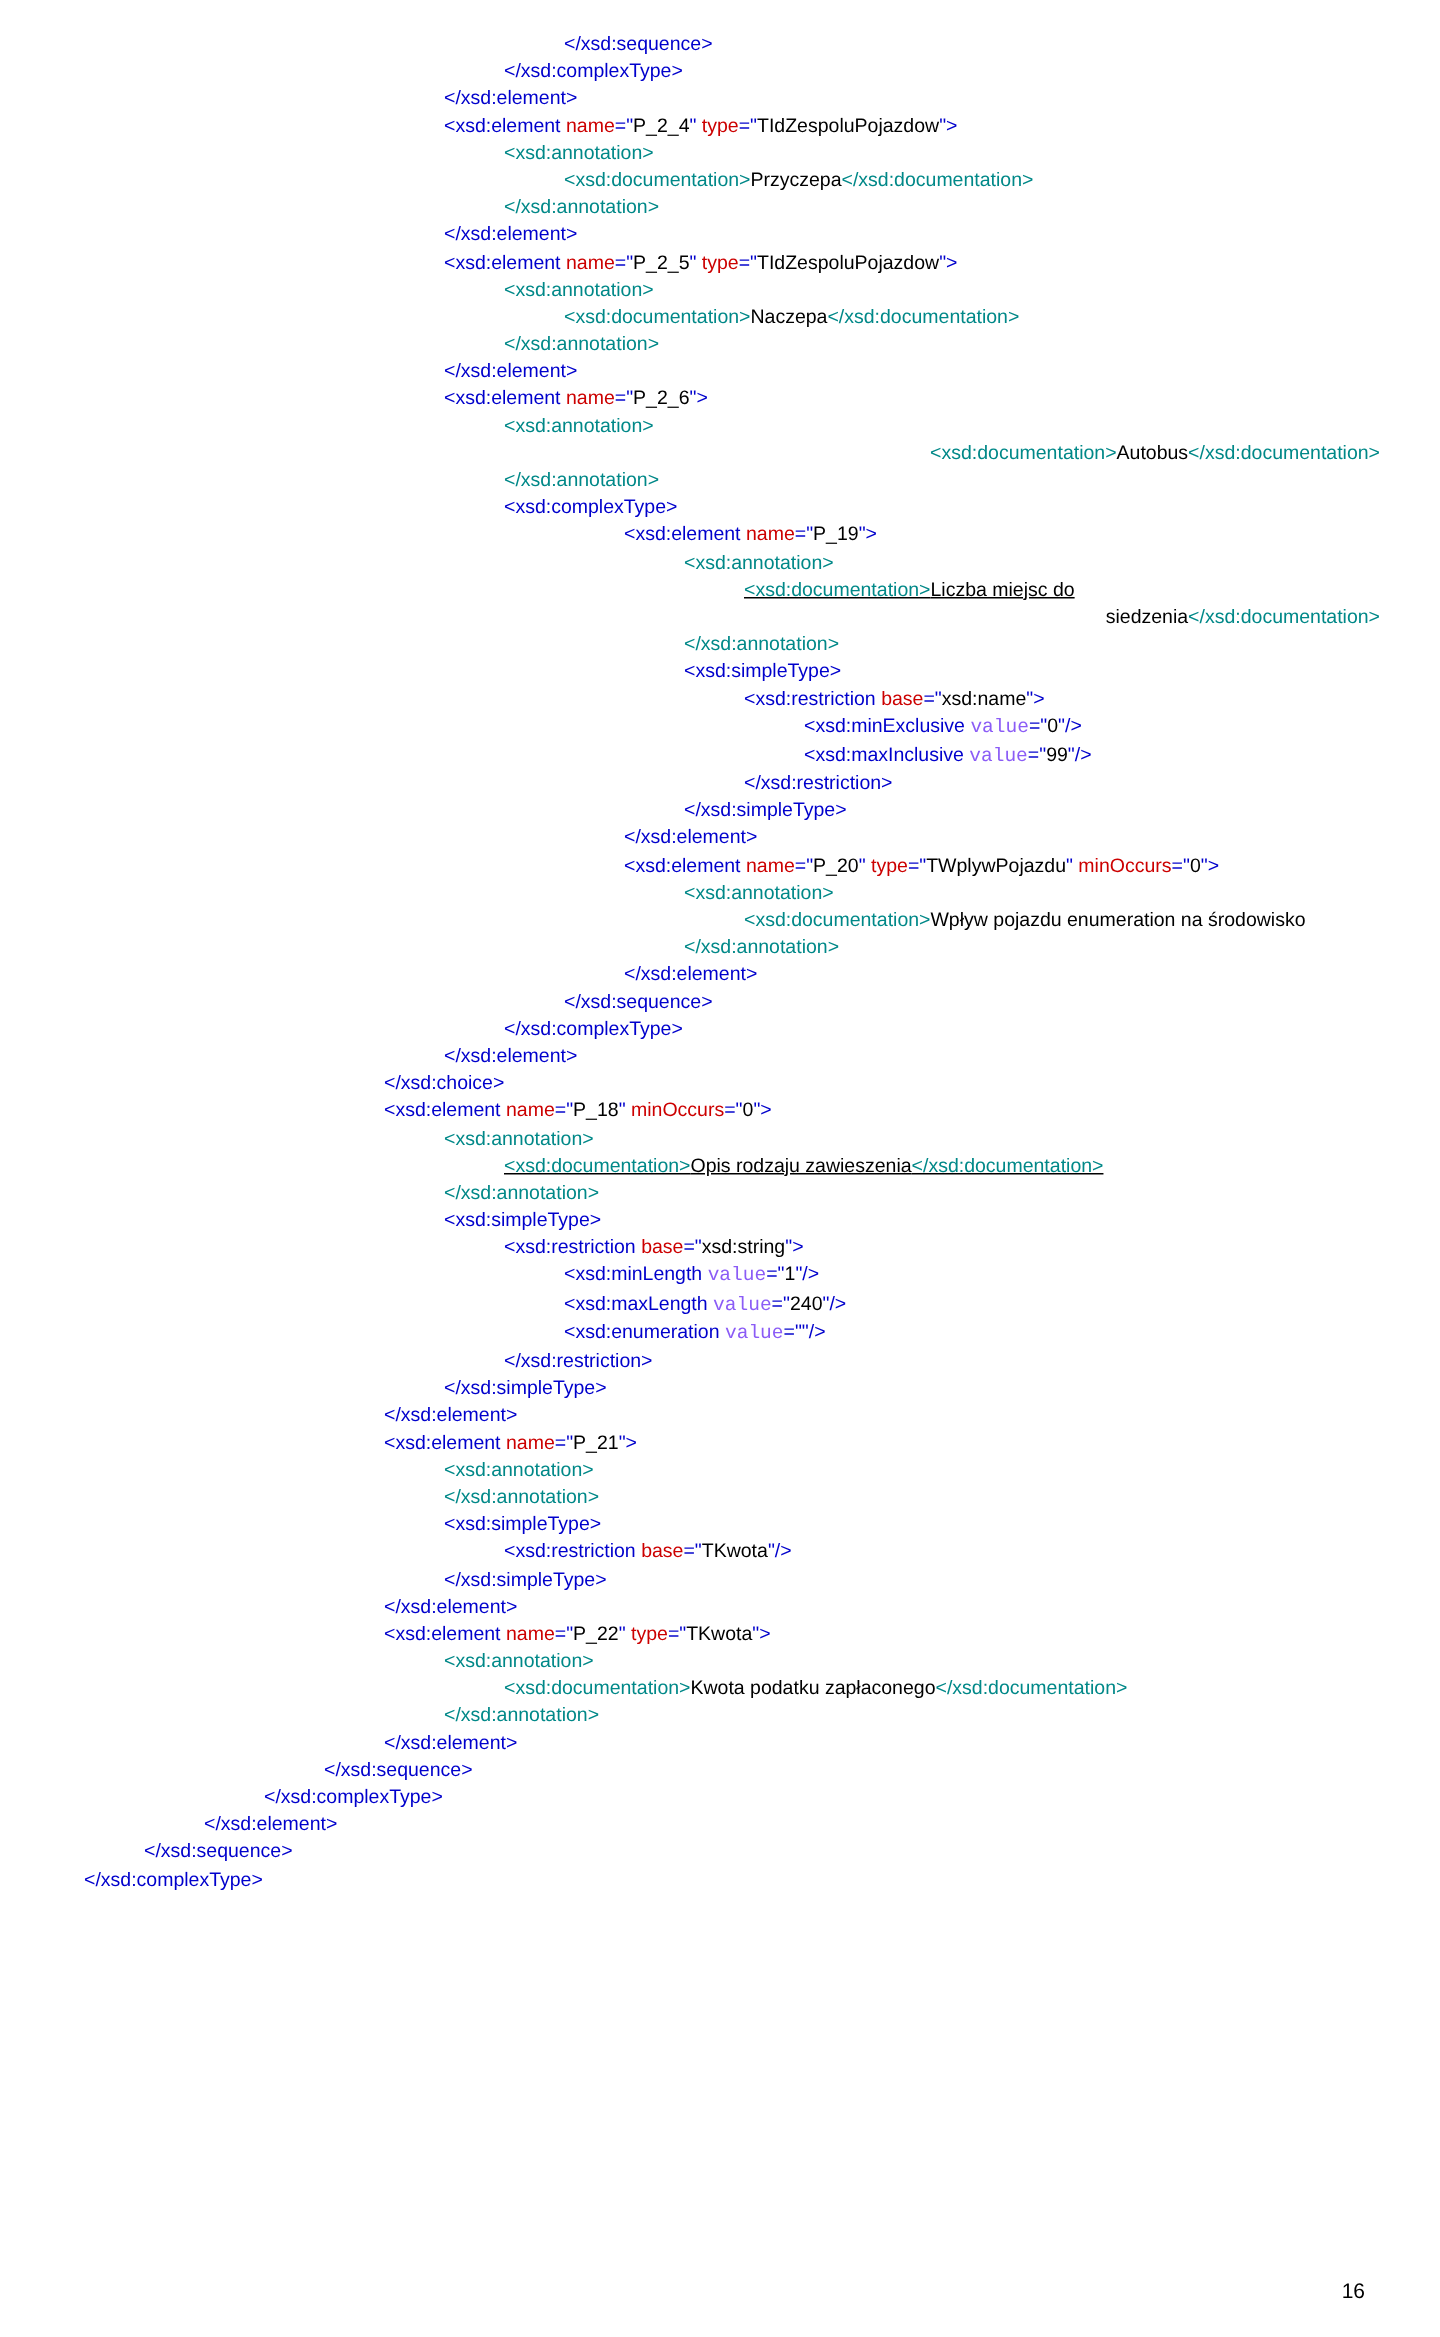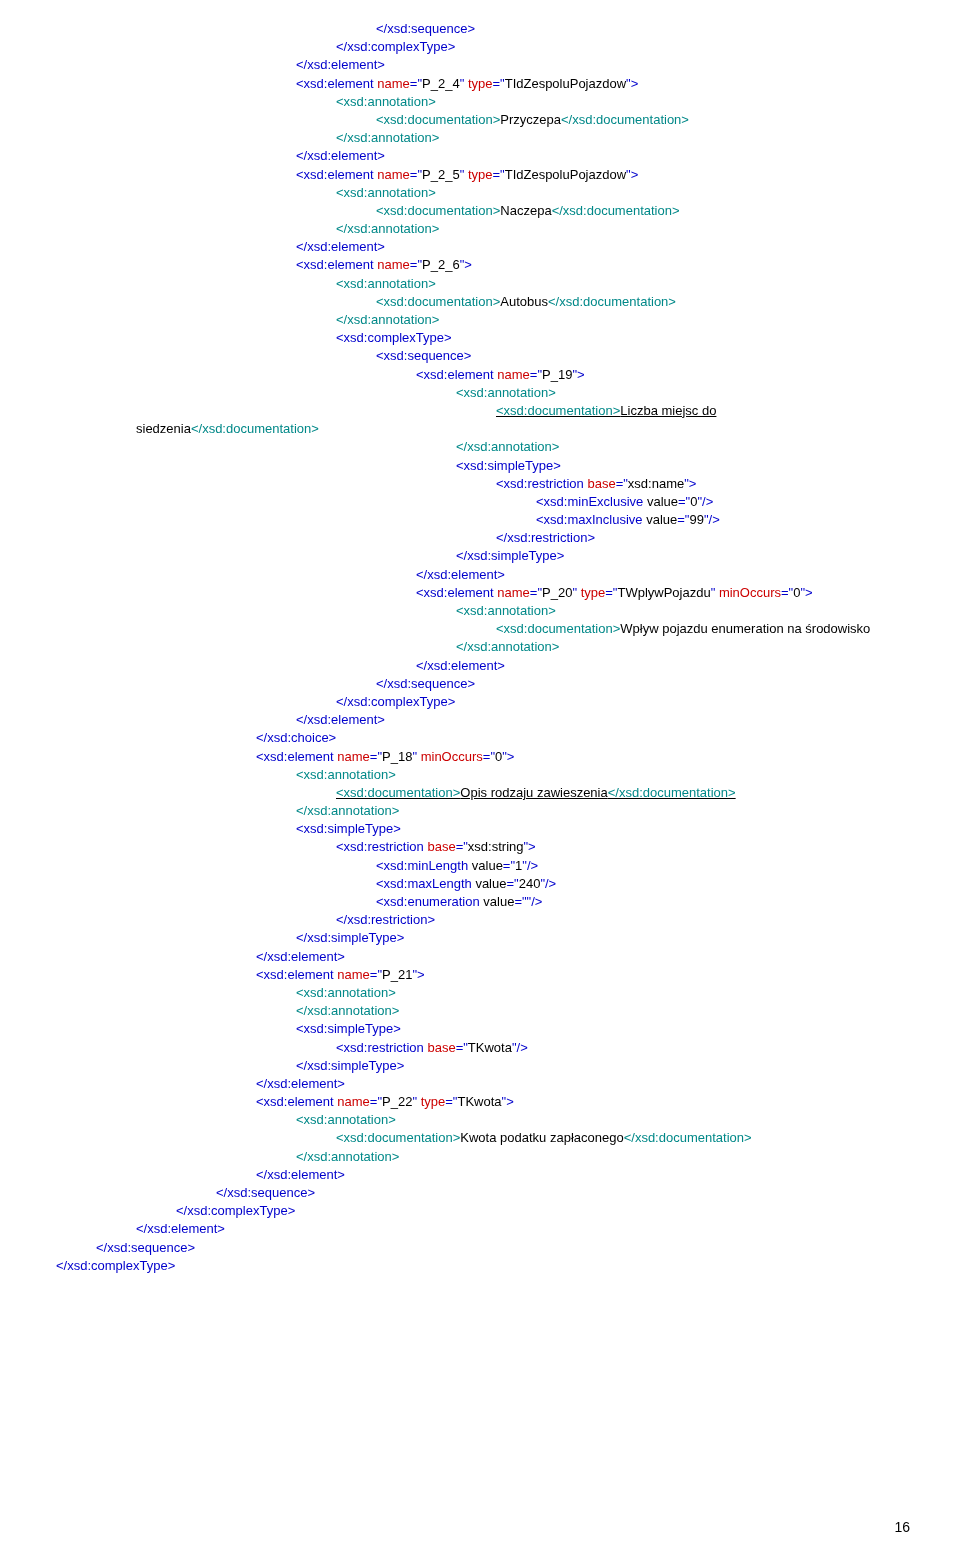--- a/index.html
+++ b/index.html
@@ -10,21 +10,21 @@
     line-height: 1.4;
     background: #fff;
     color: #000;
     width: 960px;
     box-sizing: border-box;
   }
   .line { white-space: pre; }
   .blue { color: #0000CC; }
   .red { color: #CC0000; }
   .teal { color: #008888; }
-  .green { color: #000000; }
+  .green { color: #8b5cf6; font-family: Liberation Mono, monospace; }
   .page-num {
     position: fixed;
     bottom: 20px;
     right: 50px;
     font-size: 14px;
   }
   .content { margin-left: 16px; }
 </style>
 </head>
 <body>
@@ -38,28 +38,27 @@
     <div class="line" style="padding-left: 320px;"><span class="teal">&lt;xsd:documentation&gt;</span><span>Przyczepa</span><span class="teal">&lt;/xsd:documentation&gt;</span></div>
     <div class="line" style="padding-left: 280px;"><span class="teal">&lt;/xsd:annotation&gt;</span></div>
     <div class="line" style="padding-left: 240px;"><span class="blue">&lt;/xsd:element&gt;</span></div>
     <div class="line" style="padding-left: 240px;"><span class="blue">&lt;xsd:element</span><span> </span><span class="red">name</span><span class="blue">="</span><span>P_2_5</span><span class="blue">" </span><span class="red">type</span><span class="blue">="</span><span>TIdZespoluPojazdow</span><span class="blue">"&gt;</span></div>
     <div class="line" style="padding-left: 280px;"><span class="teal">&lt;xsd:annotation&gt;</span></div>
     <div class="line" style="padding-left: 320px;"><span class="teal">&lt;xsd:documentation&gt;</span><span>Naczepa</span><span class="teal">&lt;/xsd:documentation&gt;</span></div>
     <div class="line" style="padding-left: 280px;"><span class="teal">&lt;/xsd:annotation&gt;</span></div>
     <div class="line" style="padding-left: 240px;"><span class="blue">&lt;/xsd:element&gt;</span></div>
     <div class="line" style="padding-left: 240px;"><span class="blue">&lt;xsd:element</span><span> </span><span class="red">name</span><span class="blue">="</span><span>P_2_6</span><span class="blue">"&gt;</span></div>
     <div class="line" style="padding-left: 280px;"><span class="teal">&lt;xsd:annotation&gt;</span></div>
-    <div class="line" style="padding-left: 320px;"><span class="teal">&lt;xsd:documentation&gt;</span><span>Autobus</span><span class="teal">&lt;/xsd:documentation&gt;</span></div>
+    <div class="line" style="padding-left: 320px; text-align: right;"><span class="teal">&lt;xsd:documentation&gt;</span><span>Autobus</span><span class="teal">&lt;/xsd:documentation&gt;</span></div>
     <div class="line" style="padding-left: 280px;"><span class="teal">&lt;/xsd:annotation&gt;</span></div>
     <div class="line" style="padding-left: 280px;"><span class="blue">&lt;xsd:complexType&gt;</span></div>
-    <div class="line" style="padding-left: 320px;"><span class="blue">&lt;xsd:sequence&gt;</span></div>
     <div class="line" style="padding-left: 360px;"><span class="blue">&lt;xsd:element</span><span> </span><span class="red">name</span><span class="blue">="</span><span>P_19</span><span class="blue">"&gt;</span></div>
     <div class="line" style="padding-left: 400px;"><span class="teal">&lt;xsd:annotation&gt;</span></div>
     <div class="line" style="padding-left: 440px; text-decoration: underline;"><span class="teal">&lt;xsd:documentation&gt;</span><span>Liczba miejsc do</span></div>
-    <div class="line" style="padding-left: 80px;"><span>siedzenia</span><span class="teal">&lt;/xsd:documentation&gt;</span></div>
+    <div class="line" style="padding-left: 80px; text-align: right;"><span>siedzenia</span><span class="teal">&lt;/xsd:documentation&gt;</span></div>
     <div class="line" style="padding-left: 400px;"><span class="teal">&lt;/xsd:annotation&gt;</span></div>
     <div class="line" style="padding-left: 400px;"><span class="blue">&lt;xsd:simpleType&gt;</span></div>
     <div class="line" style="padding-left: 440px;"><span class="blue">&lt;xsd:restriction</span><span> </span><span class="red">base</span><span class="blue">="</span><span>xsd:name</span><span class="blue">"&gt;</span></div>
     <div class="line" style="padding-left: 480px;"><span class="blue">&lt;xsd:minExclusive</span><span> </span><span class="green">value</span><span class="blue">="</span><span>0</span><span class="blue">"/&gt;</span></div>
     <div class="line" style="padding-left: 480px;"><span class="blue">&lt;xsd:maxInclusive</span><span> </span><span class="green">value</span><span class="blue">="</span><span>99</span><span class="blue">"/&gt;</span></div>
     <div class="line" style="padding-left: 440px;"><span class="blue">&lt;/xsd:restriction&gt;</span></div>
     <div class="line" style="padding-left: 400px;"><span class="blue">&lt;/xsd:simpleType&gt;</span></div>
     <div class="line" style="padding-left: 360px;"><span class="blue">&lt;/xsd:element&gt;</span></div>
     <div class="line" style="padding-left: 360px;"><span class="blue">&lt;xsd:element</span><span> </span><span class="red">name</span><span class="blue">="</span><span>P_20</span><span class="blue">" </span><span class="red">type</span><span class="blue">="</span><span>TWplywPojazdu</span><span class="blue">" </span><span class="red">minOccurs</span><span class="blue">="</span><span>0</span><span class="blue">"&gt;</span></div>
     <div class="line" style="padding-left: 400px;"><span class="teal">&lt;xsd:annotation&gt;</span></div>

